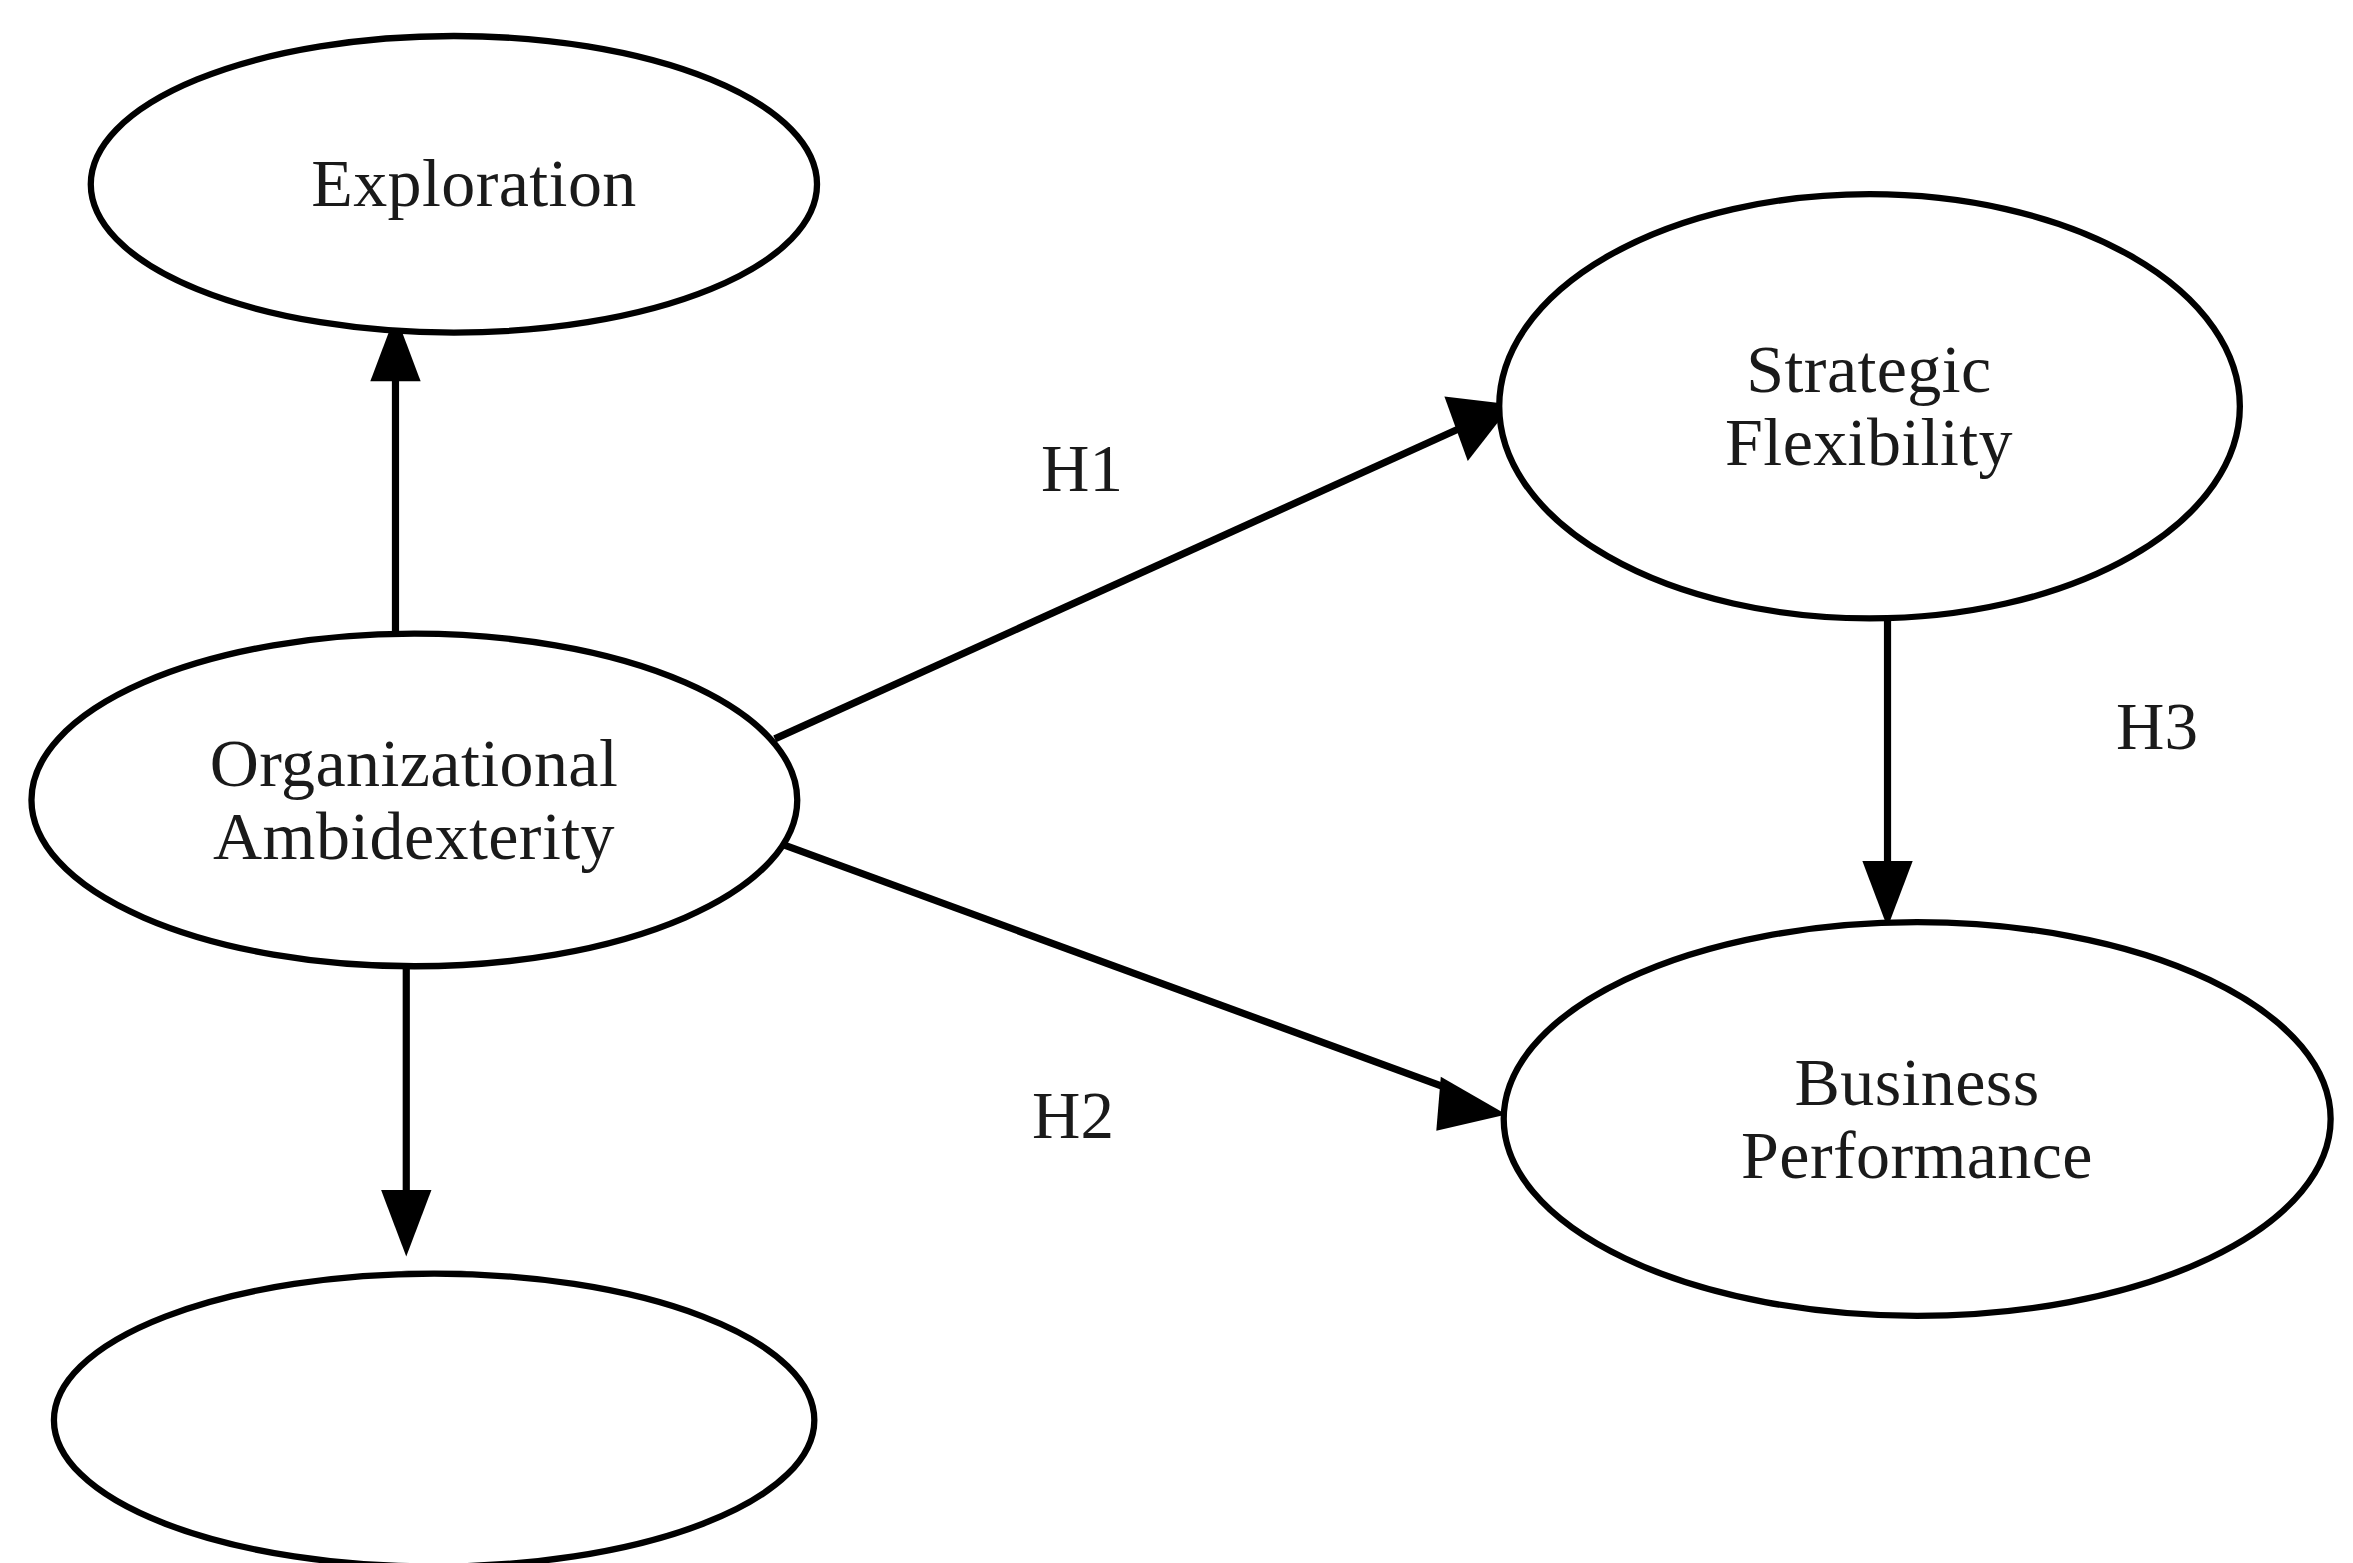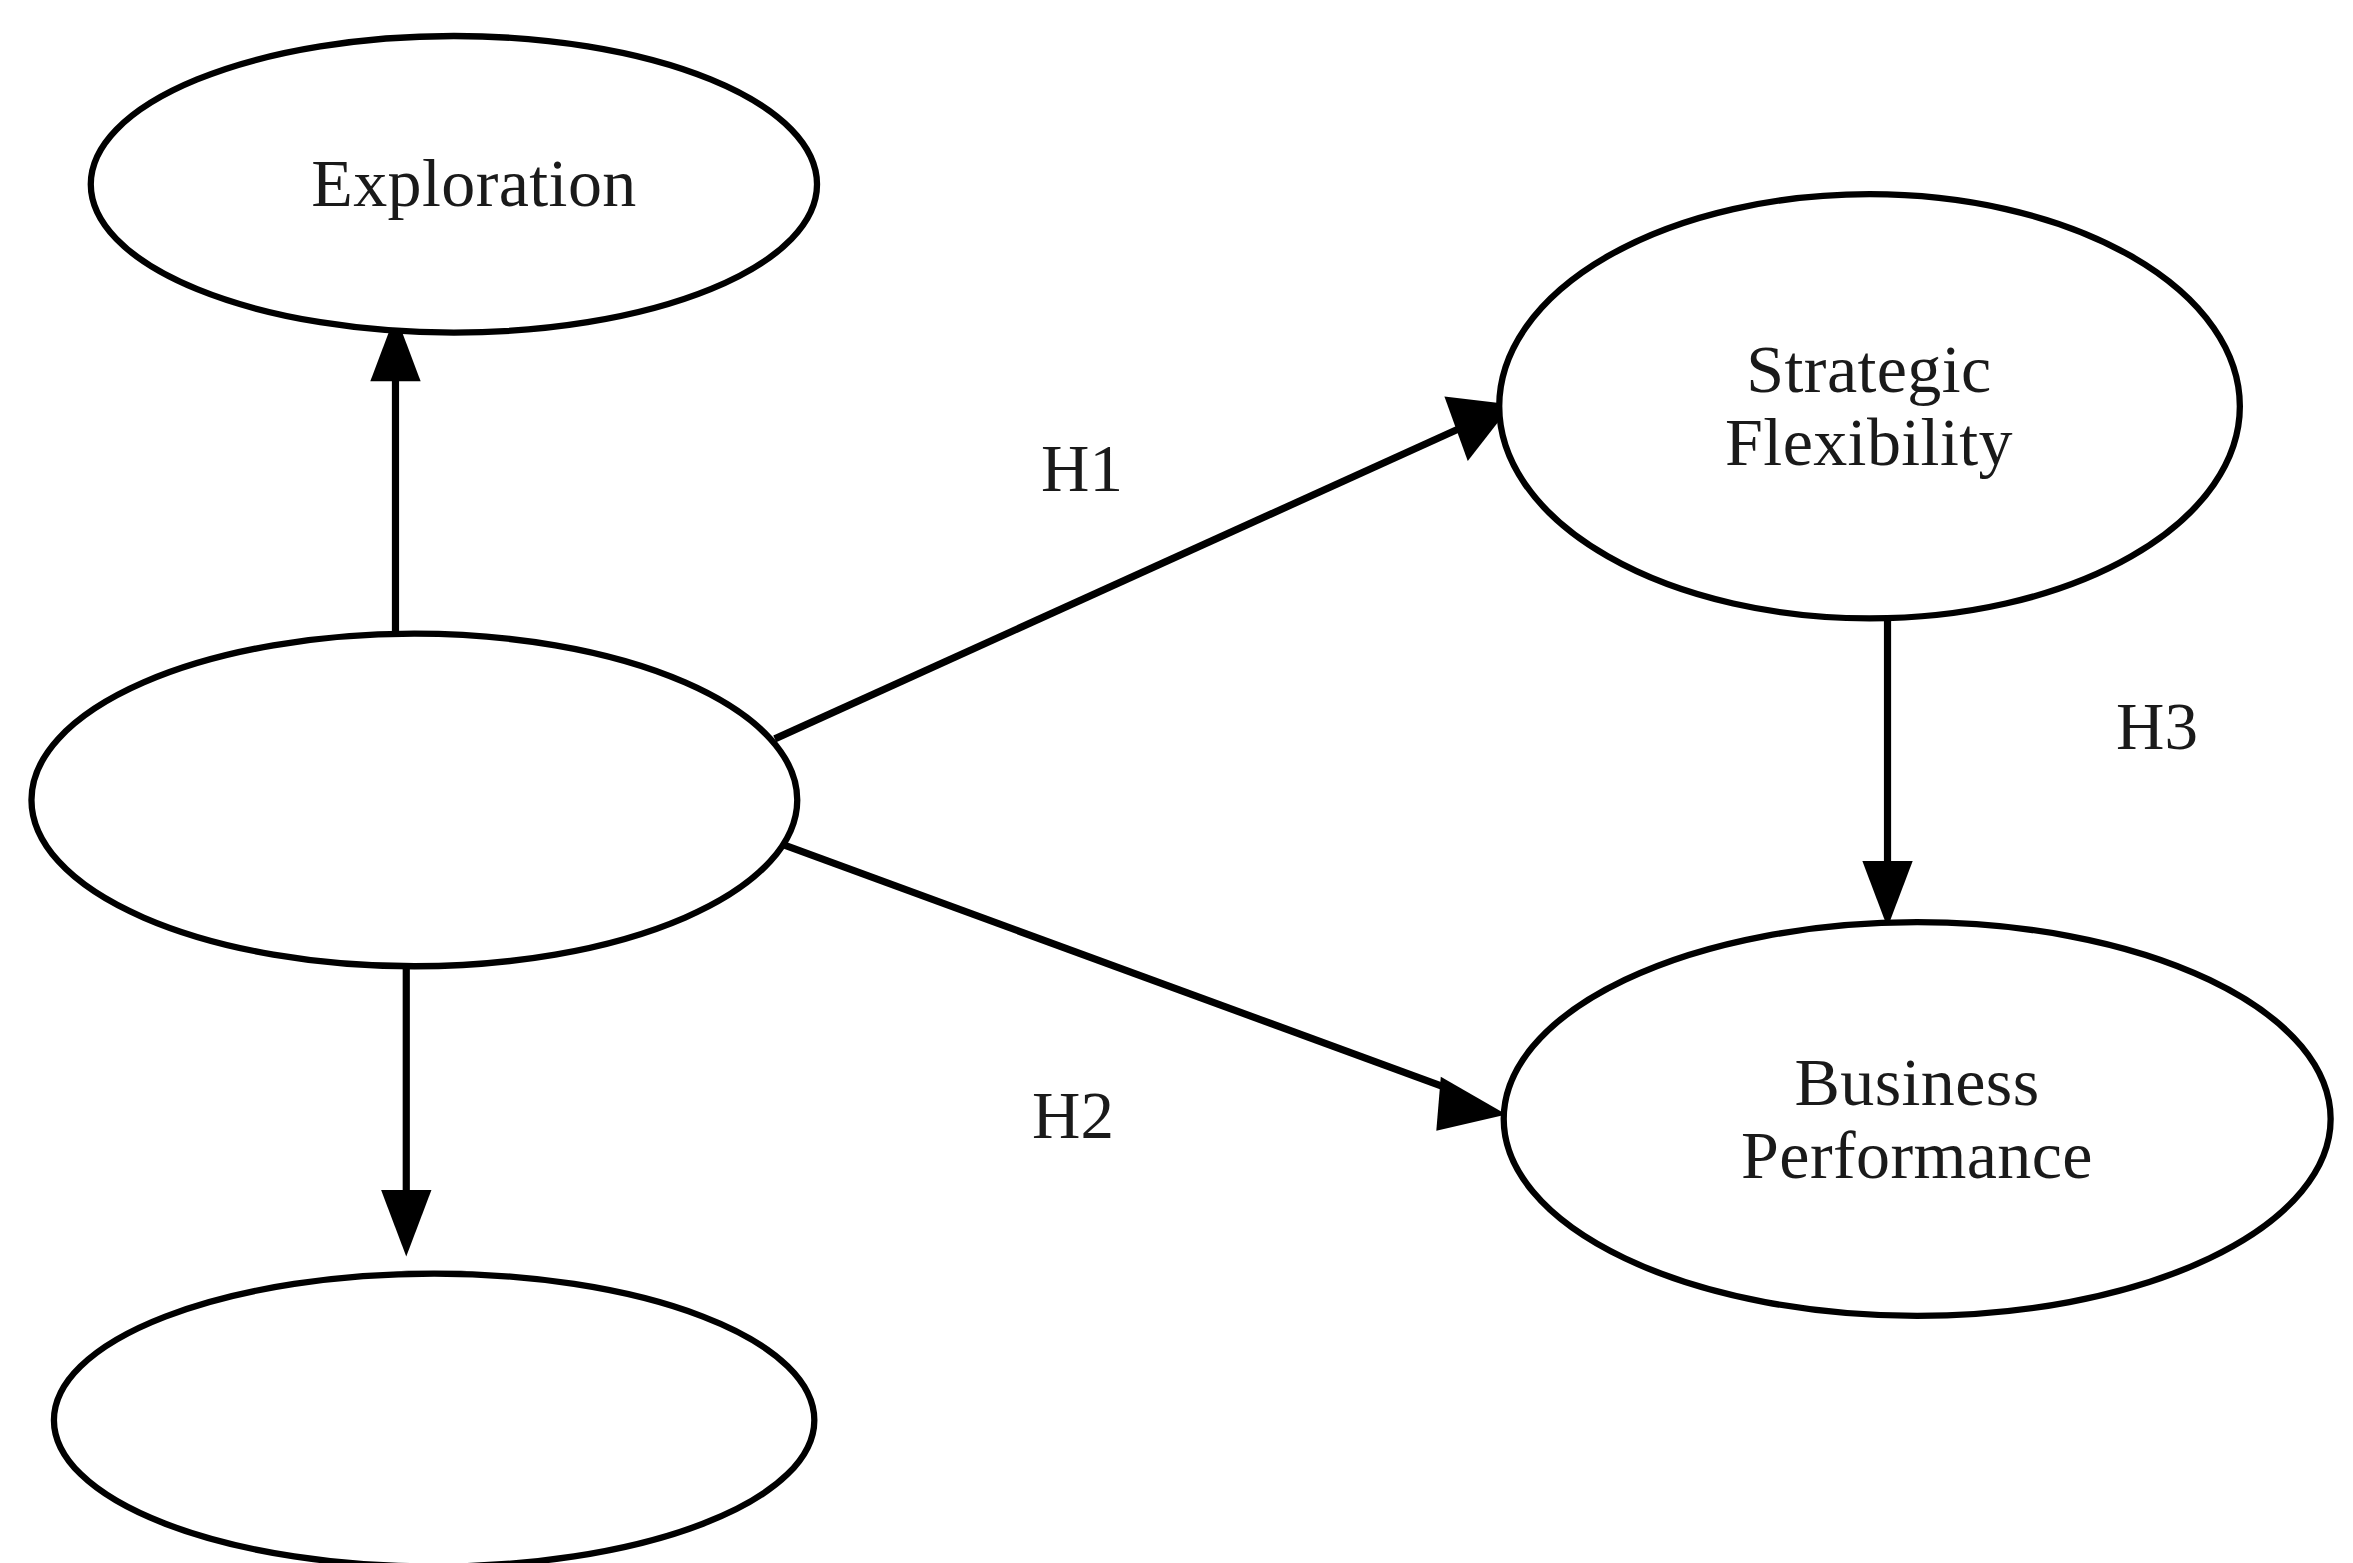--- a/index.html
+++ b/index.html
@@ -104,20 +104,22 @@
 
     <ellipse class="node-ellipse" cx="483" cy="1580" rx="423" ry="163"></ellipse>
 
     <ellipse class="node-ellipse" cx="2080" cy="452" rx="412" ry="236"></ellipse>
 
     <ellipse class="node-ellipse" cx="2133" cy="1245" rx="460" ry="219"></ellipse>
   </svg>
 
   <div class="node-label" style="left:454px; top:184px;margin-left:20px;">Exploration</div>
 
+  <div class="node-label" style="left:414px; top:800px;">Organizational
+Ambidexterity</div>
 
 
   <div class="node-label" style="left:1917px; top:1119px;">Business
 Performance</div>
 
   <div class="node-label" style="left:1869px; top:406px;">Strategic
 Flexibility</div>
 
   <div class="hyp-label" style="left:1064px; top:468px;margin-left:18px;">H1</div>
 

